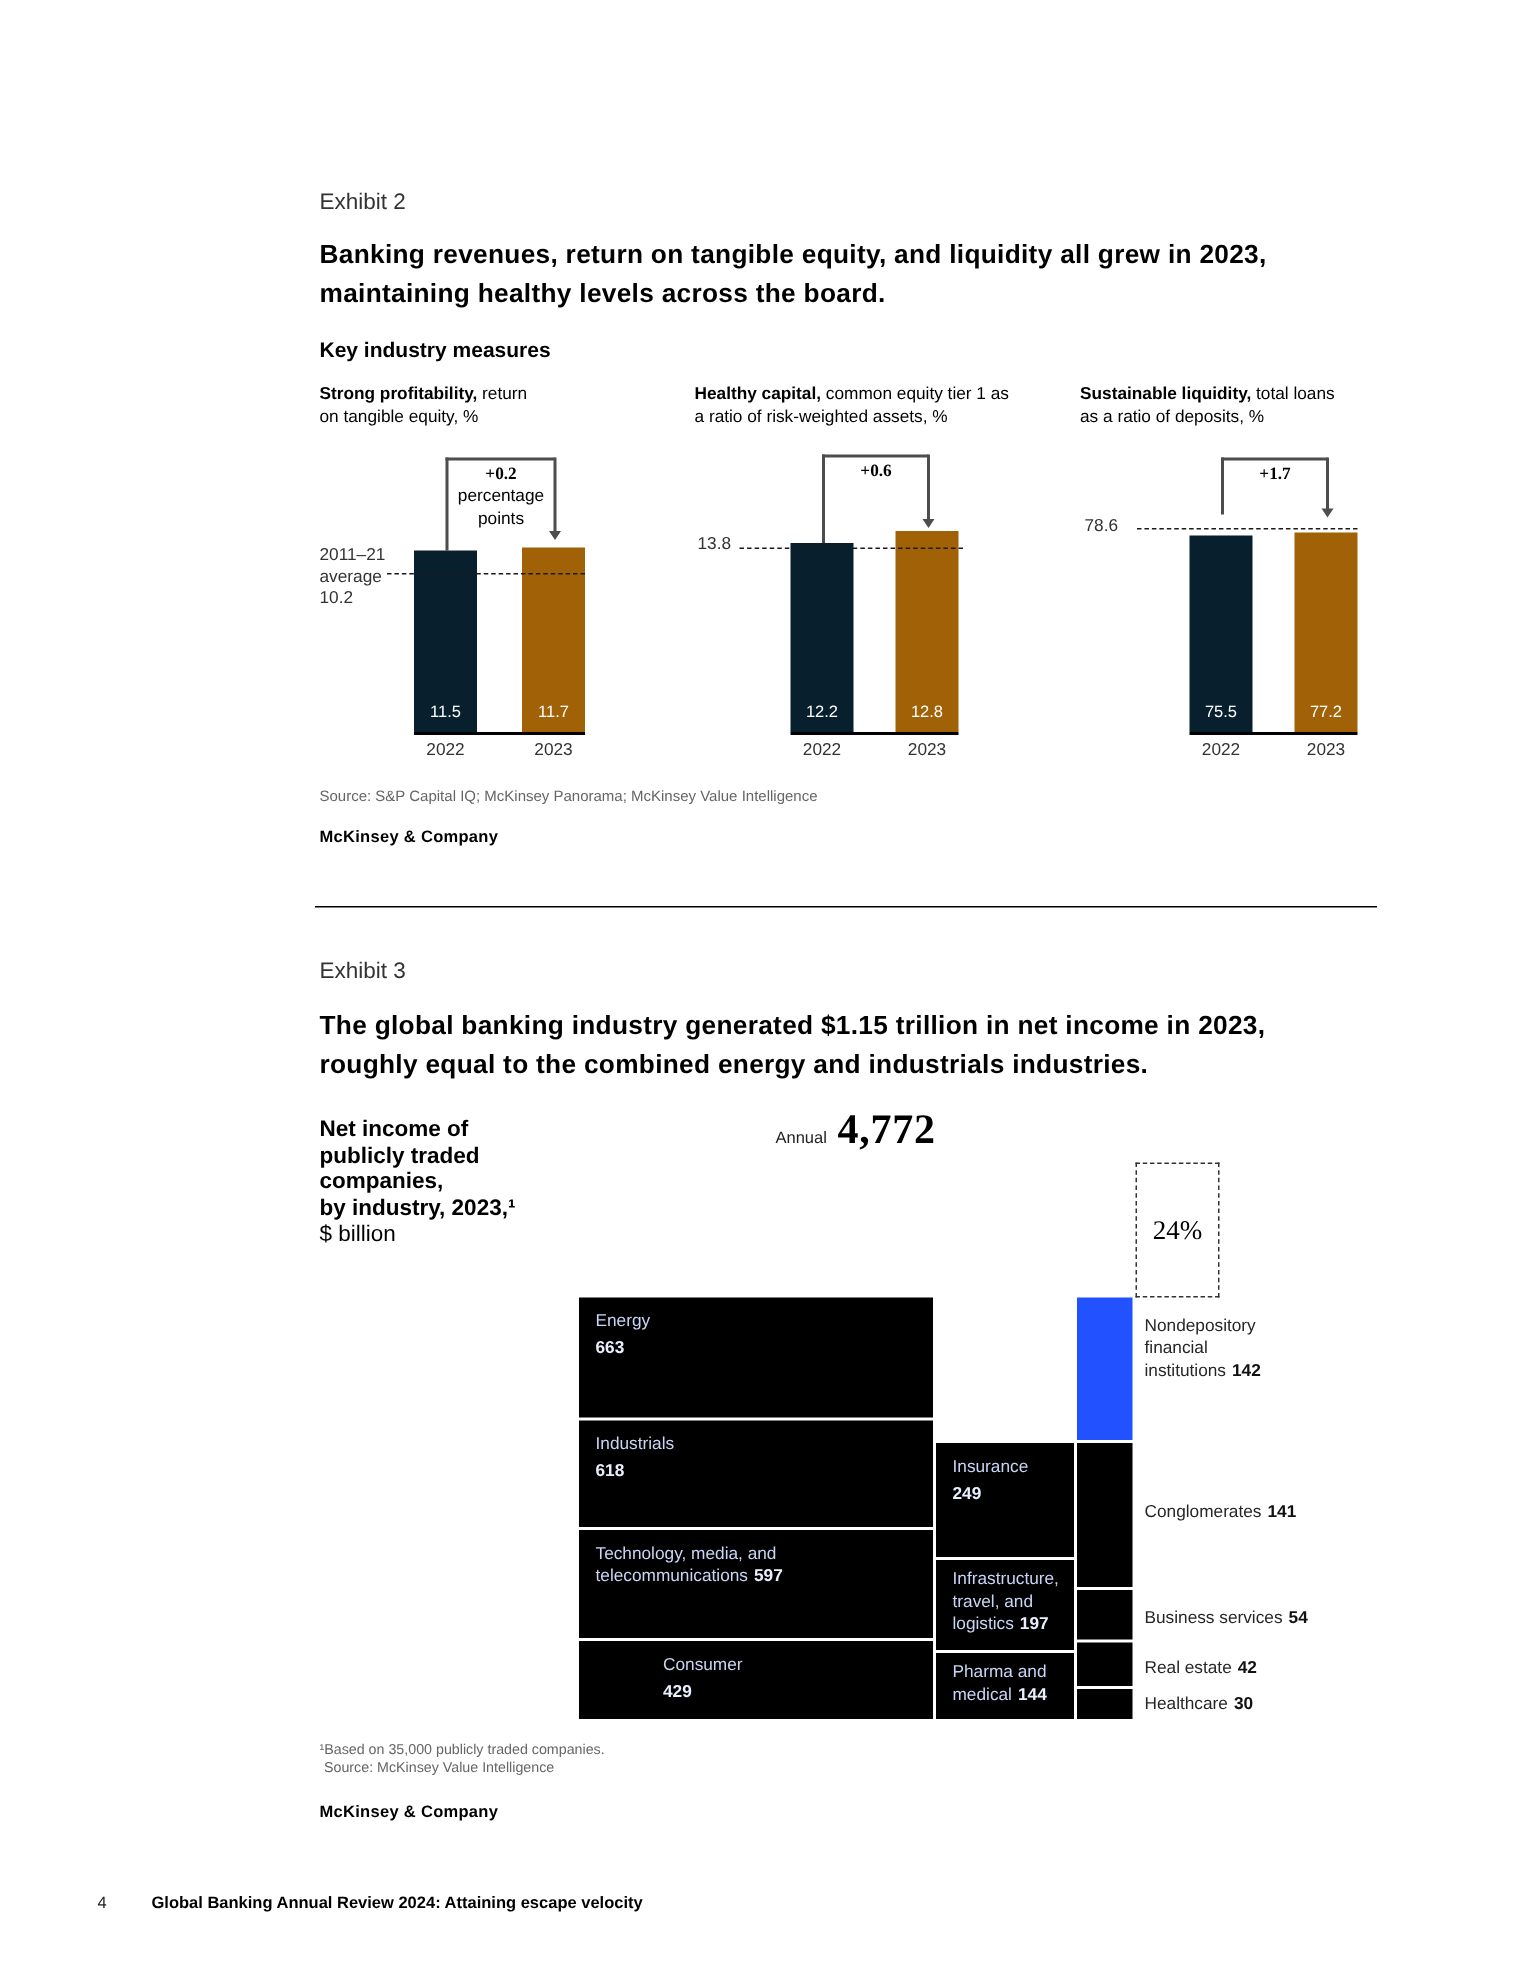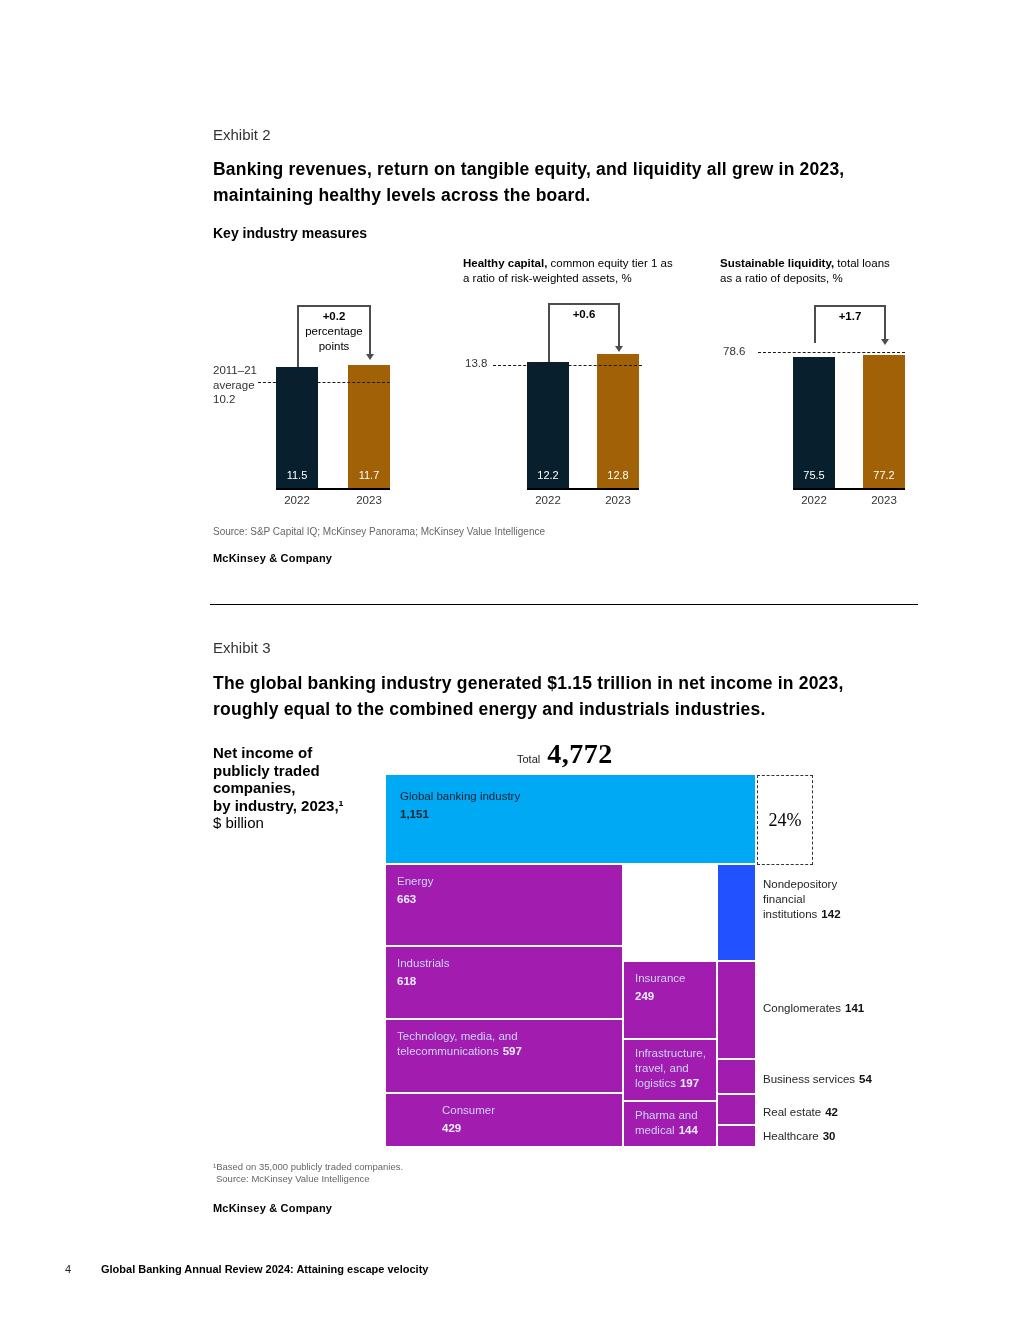--- a/index.html
+++ b/index.html
@@ -24,38 +24,38 @@
   .bar-a{background:#081f2e;}
   .bar-b{background:#a16207;}
   .bar-value{position:absolute;bottom:7px;left:0;width:100%;text-align:center;color:#fff;font-size:11px;}
   .baseline{position:absolute;height:2px;background:#000;}
   .dashline{position:absolute;border-top:1.5px dashed #1a1a1a;height:0;}
   .ref-label{position:absolute;font-size:11.5px;line-height:14.5px;color:#333;white-space:pre-line;}
   .year{position:absolute;width:42px;text-align:center;font-size:11.5px;color:#333;top:194px;}
   .bk{position:absolute;background:#4d4d4d;}
   .bk-arrow{position:absolute;width:0;height:0;border-left:4px solid transparent;border-right:4px solid transparent;border-top:6px solid #4d4d4d;}
   .ann{position:absolute;text-align:center;font-size:11.5px;line-height:15px;}
-  .ann .ann-main{font-weight:700;}
+  .ann .ann-main{font-weight:700;font-family:Liberation Serif, serif;}
   .ann .ann-sub{white-space:pre-line;}
 
   .source{font-size:10px;color:#666;}
   .brand{font-size:11px;font-weight:700;letter-spacing:.2px;}
   .divider{height:1px;background:#000;}
 
   
   .side-label{font-size:15px;line-height:17.5px;}
   .side-label .bold-part{font-weight:700;white-space:pre-line;display:block;}
   .side-label .unit{font-weight:400;display:block;}
   .total-row{display:flex;align-items:baseline;gap:7px;}
   .total-word{font-size:11px;color:#222;}
   .total-num{font-family:"Liberation Serif","DejaVu Serif",serif;font-weight:700;font-size:28px;letter-spacing:.5px;}
   .treemap{position:absolute;left:386px;top:775px;width:370px;height:371px;}
   .tm-block{position:absolute;box-sizing:border-box;}
   .tm-cyan{background:#00a9f4;color:#07202f;}
-  .tm-navy{background:#a21caf;color:#c9d5f4;}
+  .tm-navy{background:#000000;color:#c9d5f4;}
   .tm-bright{background:#2251ff;}
   .tm-text{padding:9px 11px;font-size:11.5px;line-height:15px;}
   .tm-cyan .tm-text{padding:14px 14px;}
   .tm-label{white-space:pre-line;}
   .tm-value{display:block;margin-top:3px;font-weight:700;color:#e8eefc;}
   .tm-cyan .tm-value{color:#07202f;}
   .tm-inline .tm-value{display:inline;margin:0 0 0 4px;}
   .share-box{position:absolute;left:757px;top:775px;width:56px;height:90px;border:1.5px dashed #333;box-sizing:border-box;display:flex;align-items:center;justify-content:center;}
   .share-num{font-family:"Liberation Serif","DejaVu Serif",serif;font-weight:400;font-size:18px;}
   .legend-item{position:absolute;left:763px;font-size:11.5px;line-height:15px;color:#262626;}
@@ -67,20 +67,22 @@
 </style>
 </head>
 <body>
 
 <div class="abs exhibit-label" style="left:213px;top:126px;">Exhibit 2</div>
 <div class="abs headline" style="left:213px;top:156px;width:720px;">Banking revenues, return on tangible equity, and liquidity all grew in 2023,
 maintaining healthy levels across the board.</div>
 <div class="abs subtitle" style="left:213px;top:225px;">Key industry measures</div>
 
 <div class="chart-col" style="left:213px;">
+  <div class="desc"><b>Strong profitability,</b><span> return
+on tangible equity, %</span></div>
   <div class="plot">
     <div class="bk" style="left:84px;top:5px;width:73px;height:1.5px;"></div>
     <div class="bk" style="left:84px;top:5px;width:1.5px;height:62px;"></div>
     <div class="bk" style="left:156px;top:5px;width:1.5px;height:50px;"></div>
     <div class="bk-arrow" style="left:153px;top:54px;"></div>
     <div class="ann" style="left:78px;top:9px;width:86px;">
       <div class="ann-main">+0.2</div>
       <div class="ann-sub">percentage
 points</div>
     </div>
@@ -160,32 +162,26 @@
 
 <div class="abs side-label" style="left:213px;top:744px;width:160px;">
   <span class="bold-part">Net income of
 publicly traded
 companies,
 by industry, 2023,¹</span>
   <span class="unit">$ billion</span>
 </div>
 
 <div class="abs total-row" style="left:517px;top:738px;">
-  <span class="total-word">Total</span>
+  <span class="total-word">Annual</span>
   <span class="total-num">4,772</span>
 </div>
 
 <div class="treemap">
 
-  <div class="tm-block tm-cyan" style="left:0;top:0;width:369px;height:88px;">
-    <div class="tm-text">
-      <span class="tm-label">Global banking industry</span>
-      <span class="tm-value">1,151</span>
-    </div>
-  </div>
 
   <div class="tm-block tm-navy" style="left:0;top:90px;width:236px;height:80px;">
     <div class="tm-text"><span class="tm-label">Energy</span><span class="tm-value">663</span></div>
   </div>
   <div class="tm-block tm-navy" style="left:0;top:172px;width:236px;height:71px;">
     <div class="tm-text"><span class="tm-label">Industrials</span><span class="tm-value">618</span></div>
   </div>
   <div class="tm-block tm-navy tm-inline" style="left:0;top:245px;width:236px;height:72px;">
     <div class="tm-text"><span class="tm-label">Technology, media, and
 telecommunications</span><span class="tm-value">597</span></div>

